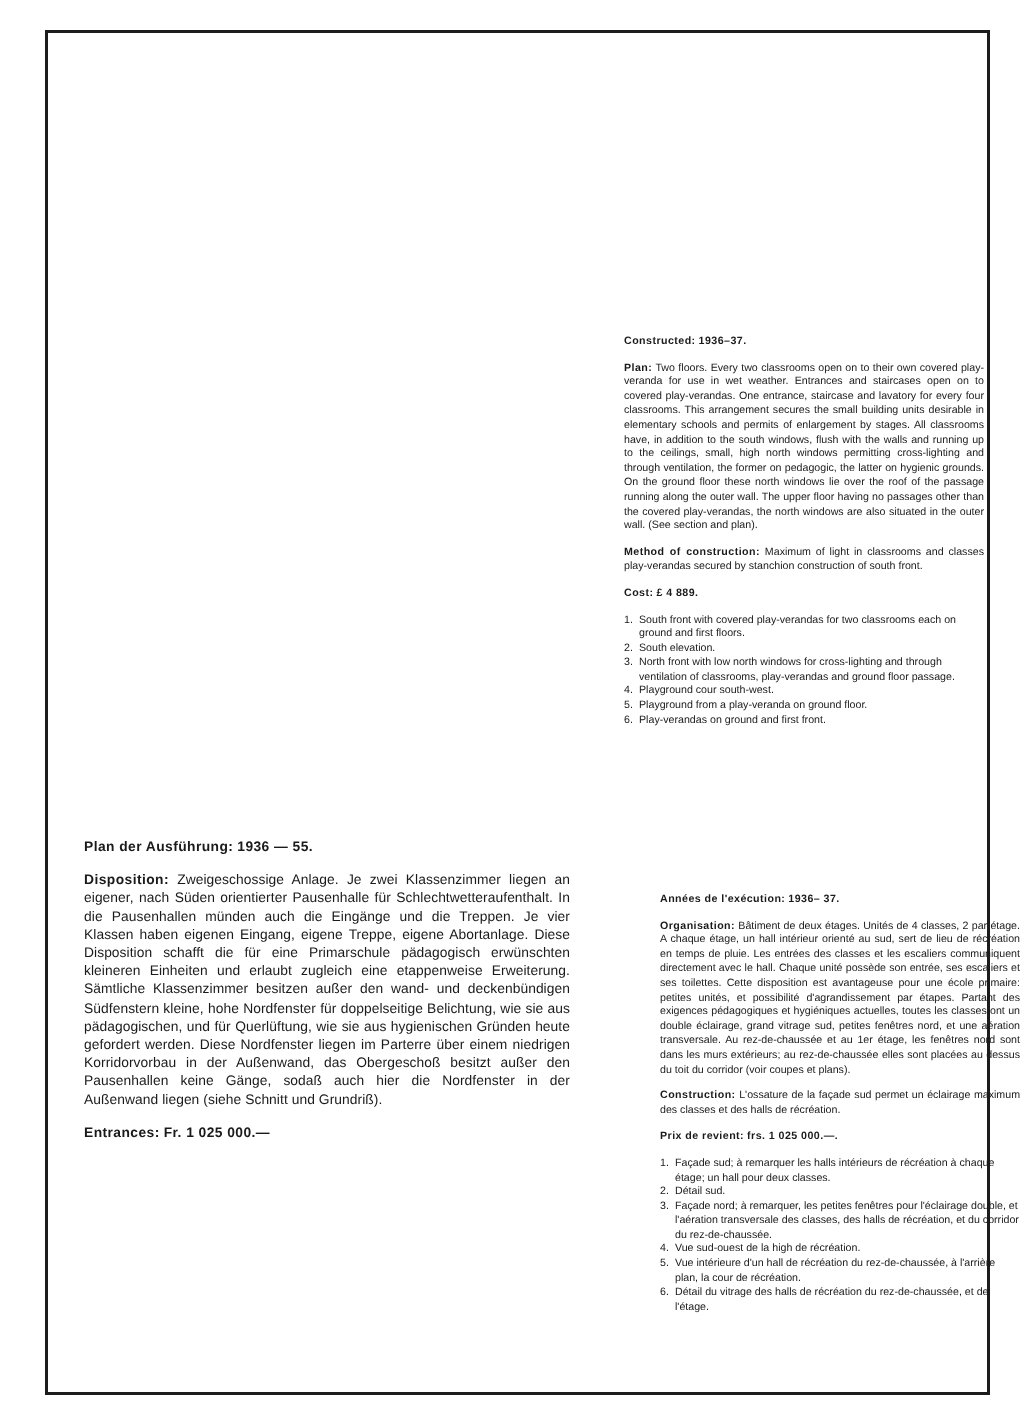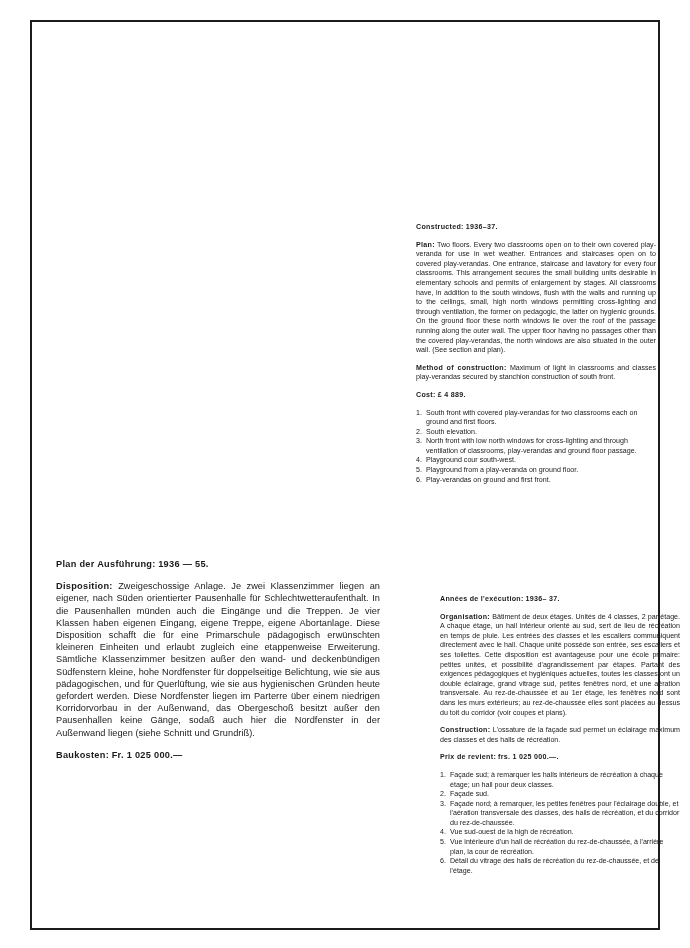--- a/index.html
+++ b/index.html
@@ -54,21 +54,21 @@
 <div class="col de">
   <p>
     <b>Plan der Ausführung:</b>
     <b>1936 — 55.</b>
   </p>
   <p>
     <b>Disposition:</b>
     <span>Zweigeschossige Anlage. Je zwei Klassenzimmer liegen an eigener, nach Süden orientierter Pausenhalle für Schlechtwetteraufenthalt. In die Pausenhallen münden auch die Eingänge und die Treppen. Je vier Klassen haben eigenen Eingang, eigene Treppe, eigene Abortanlage. Diese Disposition schafft die für eine Primarschule pädagogisch erwünschten kleineren Einheiten und erlaubt zugleich eine etappenweise Erweiterung. Sämtliche Klassenzimmer besitzen außer den wand- und deckenbündigen Südfenstern kleine, hohe Nordfenster für doppelseitige Belichtung, wie sie aus pädagogischen, und für Querlüftung, wie sie aus hygienischen Gründen heute gefordert werden. Diese Nordfenster liegen im Parterre über einem niedrigen Korridorvorbau in der Außenwand, das Obergeschoß besitzt außer den Pausenhallen keine Gänge, sodaß auch hier die Nordfenster in der Außenwand liegen (siehe Schnitt und Grundriß).</span>
   </p>
   <p>
-    <b>Baukosten:</b>
+    <b>Entrances:</b>
     <b>Fr. 1 025 000.—</b>
   </p>
 </div>
 
 <div class="col fr">
   <p>
     <b>Années de l'exécution:</b>
     <b>1936– 37.</b>
   </p>
   <p>
@@ -78,19 +78,19 @@
   <p>
     <b>Construction:</b>
     <span>L'ossature de la façade sud permet un éclairage maximum des classes et des halls de récréation.</span>
   </p>
   <p>
     <b>Prix de revient:</b>
     <b>frs. 1 025 000.—.</b>
   </p>
   <ol>
     <li><span class="num">1.</span><span>Façade sud; à remarquer les halls intérieurs de récréation à chaque étage; un hall pour deux classes.</span></li>
-    <li><span class="num">2.</span><span>Façade sud.</span></li>
+    <li><span class="num">2.</span><span>Détail sud.</span></li>
     <li><span class="num">3.</span><span>Façade nord; à remarquer, les petites fenêtres pour l'éclairage double, et l'aération transversale des classes, des halls de récréation, et du corridor du rez-de-chaussée.</span></li>
     <li><span class="num">4.</span><span>Vue sud-ouest de la high de récréation.</span></li>
     <li><span class="num">5.</span><span>Vue intérieure d'un hall de récréation du rez-de-chaussée, à l'arrière plan, la cour de récréation.</span></li>
     <li><span class="num">6.</span><span>Détail du vitrage des halls de récréation du rez-de-chaussée, et de l'étage.</span></li>
   </ol>
 </div>
 
 </body></html>

